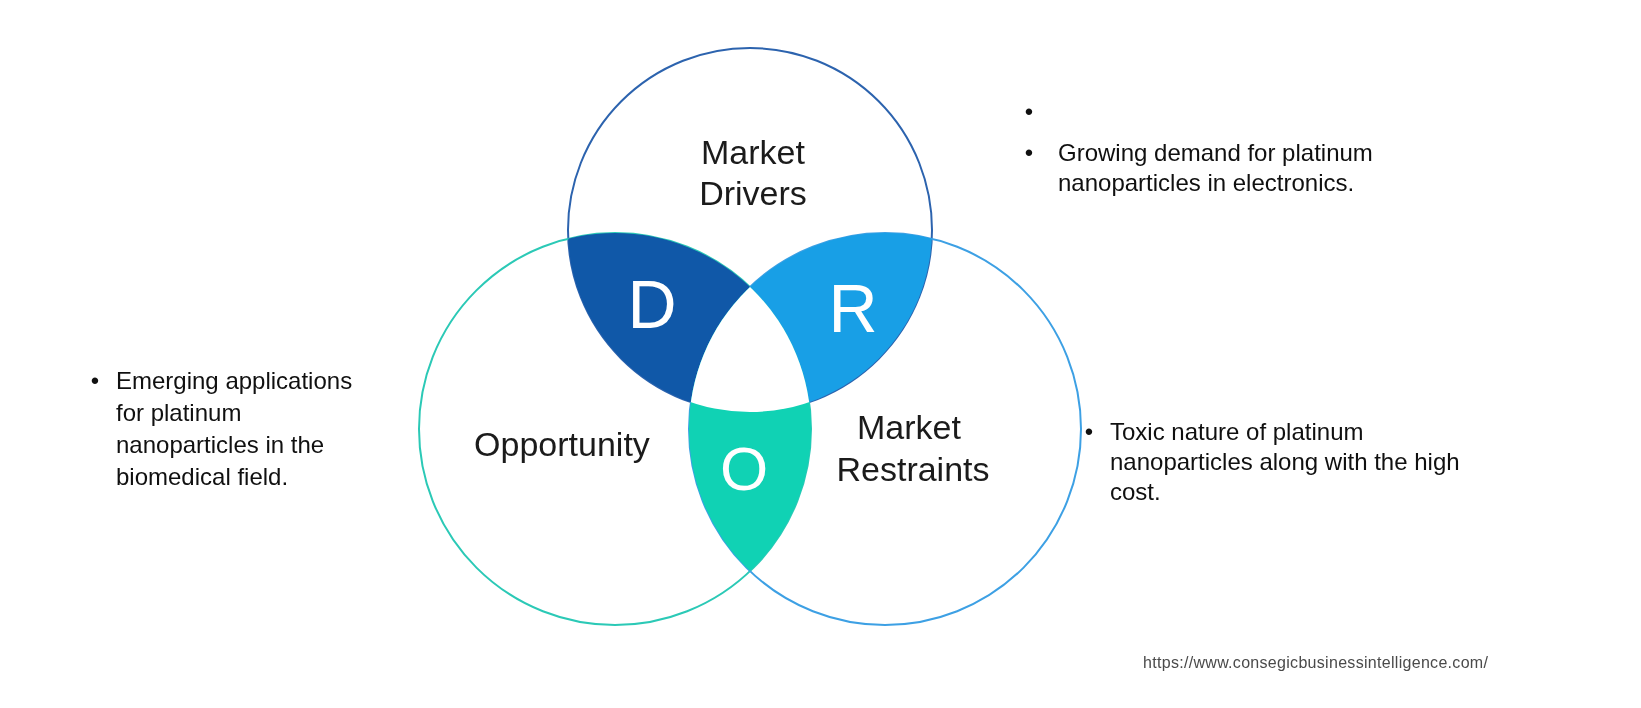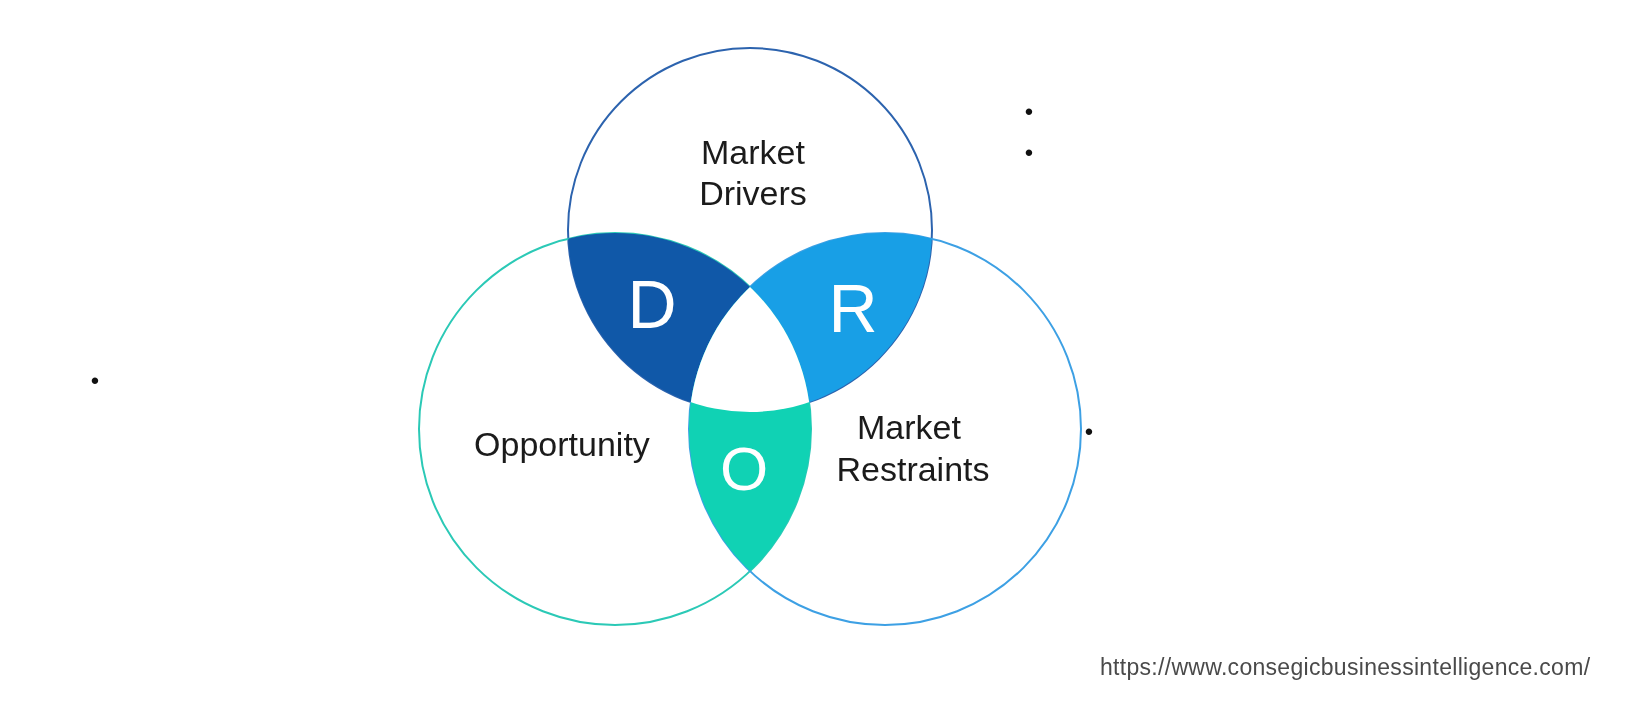--- a/index.html
+++ b/index.html
@@ -47,23 +47,23 @@
   .note-drivers .marker { width: 38px; margin-right: 10px; }
 
   .note-opportunity { left: 82px; top: 365px; width: 320px; line-height: 32px; }
   .note-opportunity .marker { width: 26px; margin-right: 8px; }
 
   .note-restraints { left: 1076px; top: 417px; width: 420px; line-height: 30px; }
   .note-restraints .marker { width: 26px; margin-right: 8px; }
 
   .footer-url {
     position: absolute;
-    left: 1100px;
+    left: 1143px;
     top: 654px;
-    font-size: 23px;
+    font-size: 16px;
     letter-spacing: 0.3px;
     color: #4a4a4a;
     white-space: nowrap;
   }
 </style>
 </head>
 <body>
 
 <div class="canvas">
 
@@ -114,30 +114,39 @@
     <text class="vletter big" x="853" y="332" fill="#FFFFFF">R</text>
     <text class="vletter small" x="744" y="490" fill="#FFFFFF">O</text>
   </svg>
 
   <div class="note note-drivers">
     <div class="note-item">
       <span class="marker">•</span>
     </div>
     <div class="note-item">
       <span class="marker">•</span>
+      <span class="note-text">Growing demand for platinum
+nanoparticles in electronics.</span>
     </div>
   </div>
 
   <div class="note note-opportunity">
     <div class="note-item">
       <span class="marker">•</span>
+      <span class="note-text">Emerging applications
+for platinum
+nanoparticles in the
+biomedical field.</span>
     </div>
   </div>
 
   <div class="note note-restraints">
     <div class="note-item">
       <span class="marker">•</span>
+      <span class="note-text">Toxic nature of platinum
+nanoparticles along with the high
+cost.</span>
     </div>
   </div>
 
   <div class="footer-url">https://www.consegicbusinessintelligence.com/</div>
 
 </div>
 
 </body></html>

